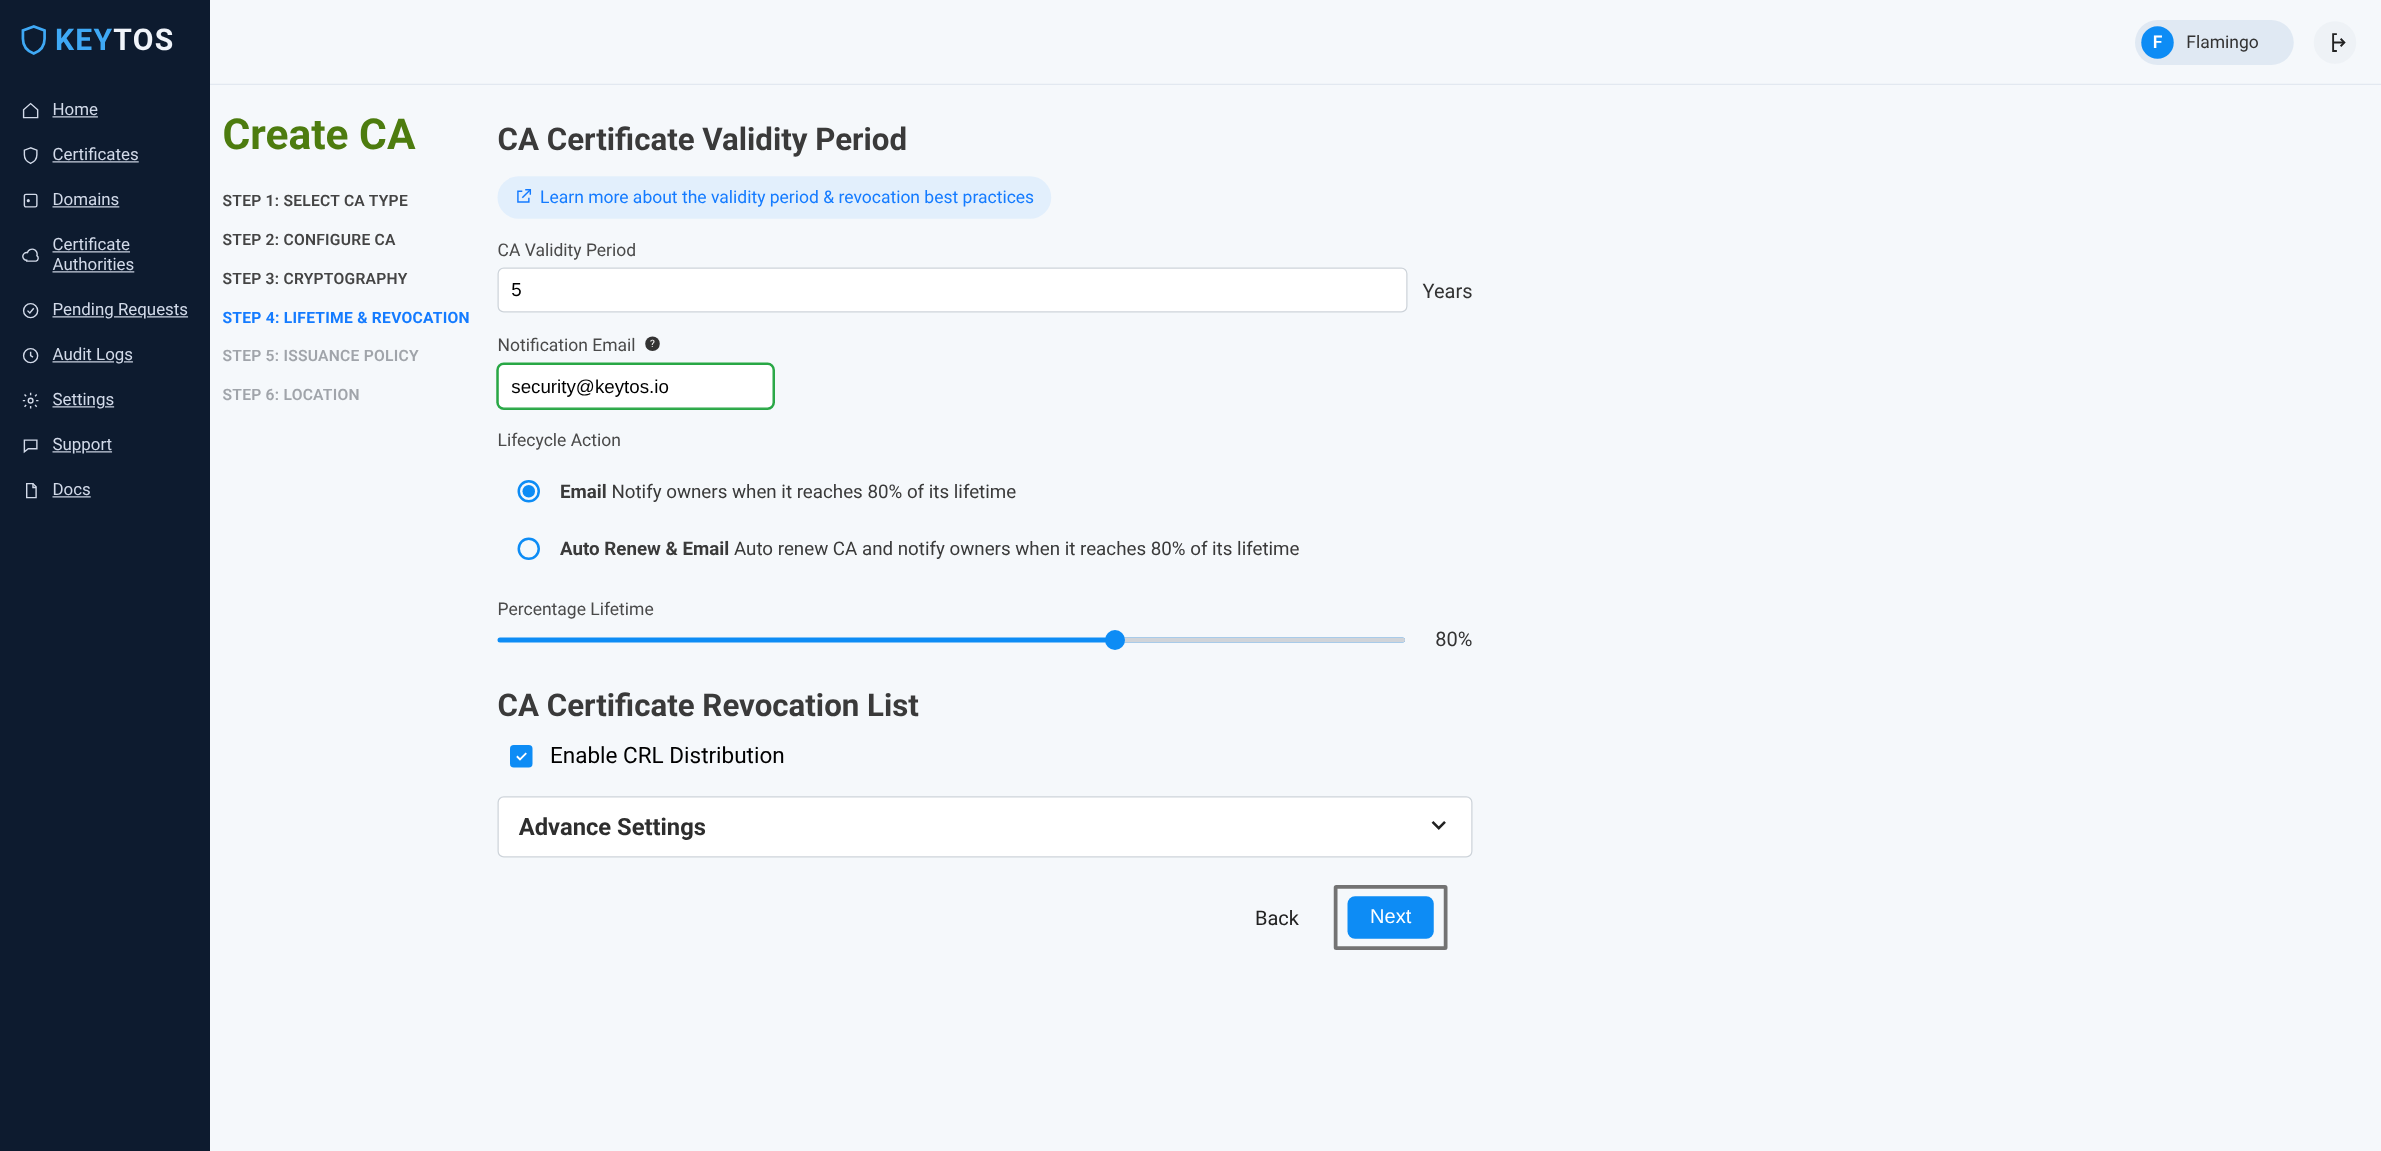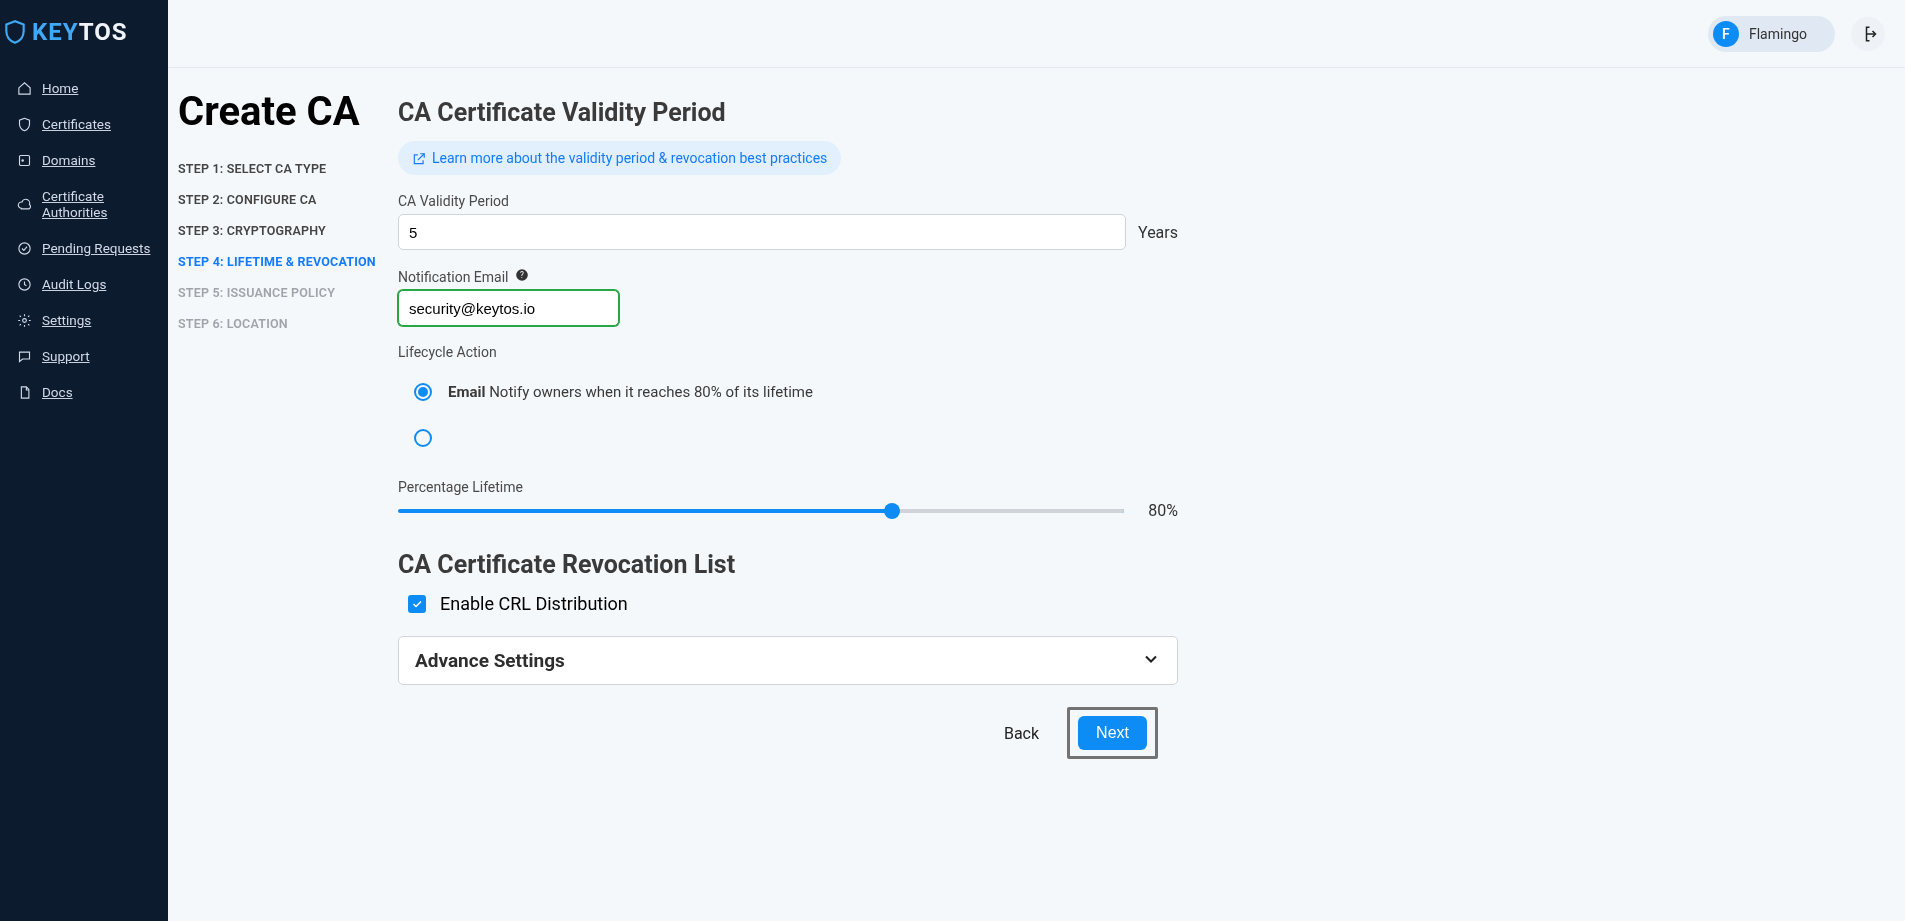--- a/index.html
+++ b/index.html
@@ -31,21 +31,21 @@
   .sidebar {
     width: var(--sidebar-width);
     background: var(--sidebar-bg);
     color: var(--text-light);
     flex-shrink: 0;
     display: flex;
     flex-direction: column;
   }
   .logo {
     display: flex; align-items: center;
-    padding: 18px 2px 24px;
+    padding: 18px 14px 24px;
     font-size: 24px; font-weight: 700;
     letter-spacing: 1px;
     color: #f0f4fa;
   }
   .logo svg { margin-right: 4px; }
   .logo .key-blue { color: #3fa9f5; }
   .nav { display: flex; flex-direction: column; text-decoration: underline; }
   .nav-item {
     display: flex; align-items: center;
     padding: 10px 16px;
@@ -95,41 +95,41 @@
   .logout-btn svg { width: 18px; height: 18px; }
 
   .content-row { display: flex; padding: 0 0 0 10px; }
 
   
   .steps-col {
     width: 220px; flex-shrink: 0;
     padding: 20px 10px 0 0;
   }
   .page-title {
-    font-size: 40px; font-weight: 700; color: #000000;
+    font-size: 34px; font-weight: 700; color: #4d7c0f;
     margin: 0 0 18px 0;
   }
   .step {
     font-size: 12.5px; font-weight: 600;
     color: var(--text-heading);
     padding: 8px 0;
     letter-spacing: .2px;
     cursor: pointer;
   }
   .step.active { color: var(--link-blue); font-weight: 700; }
   .step.future { color: #a0a4aa; }
 
   
   .form-col { flex: 1; max-width: 800px; padding: 30px 20px 40px 0; }
   .section-title {
     font-size: 25px; font-weight: 700; color: #3a3a3a;
     margin: 0 0 14px 0;
   }
   .info-banner {
-    display: inline-flex; align-items: flex-end;
+    display: inline-flex; align-items: flex-start;
     background: var(--banner-bg);
     border-radius: 17px;
     padding: 9px 14px;
     margin-bottom: 18px;
     cursor: pointer;
   }
   .info-banner svg { width: 14px; height: 14px; margin-right: 6px; color: var(--link-blue); }
   .info-banner span { color: var(--link-blue); font-size: 14px; }
 
   .field-label {
@@ -387,20 +387,21 @@
 
         <div class="field-block">
           <div class="field-label">Lifecycle Action</div>
           <div class="radio-group">
             <div class="radio-opt selected">
               <span class="radio-circle"></span>
               <span class="opt-text"><strong>Email</strong><span> Notify owners when it reaches 80% of its lifetime</span></span>
             </div>
             <div class="radio-opt">
               <span class="radio-circle"></span>
+              <span class="opt-text"><strong>Auto Renew &amp; Email</strong><span> Auto renew CA and notify owners when it reaches 80% of its lifetime</span></span>
             </div>
           </div>
         </div>
 
         <div class="field-block">
           <div class="field-label">Percentage Lifetime</div>
           <div class="slider-row">
             <div class="slider-track">
               <div class="remainder" style="width:32%"></div>
               <div class="slider-thumb" style="left:68%"></div>

